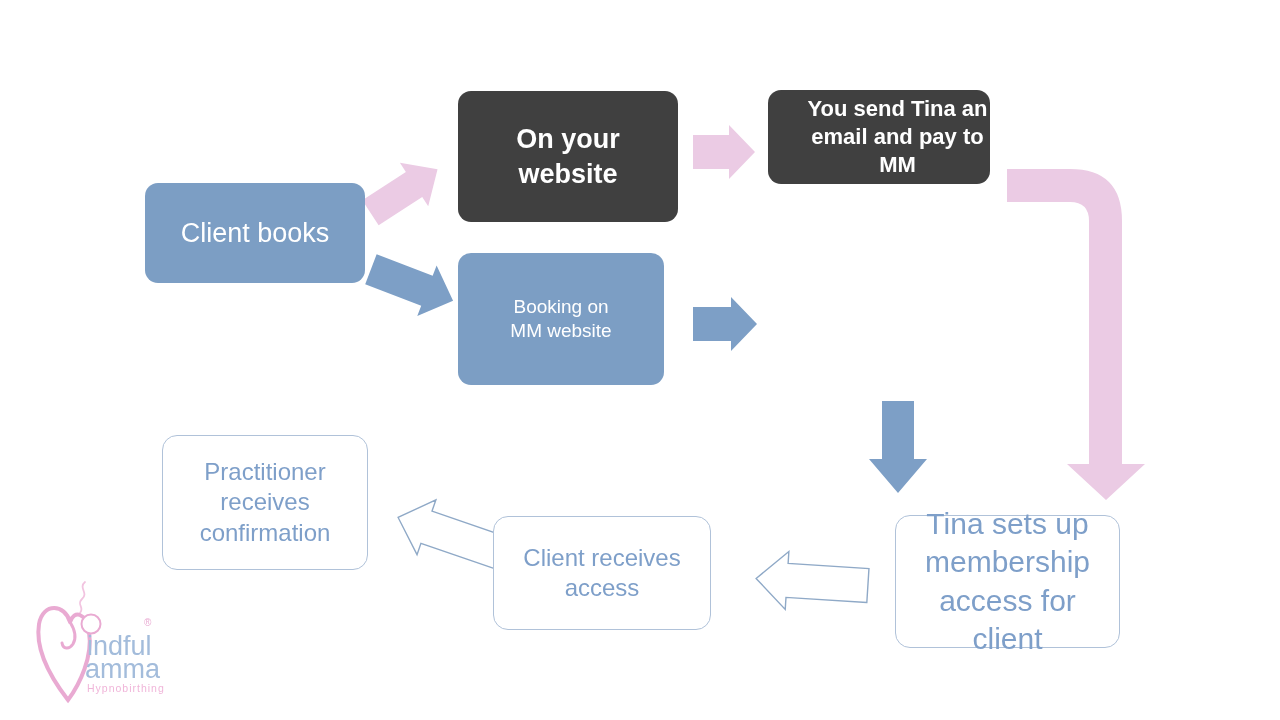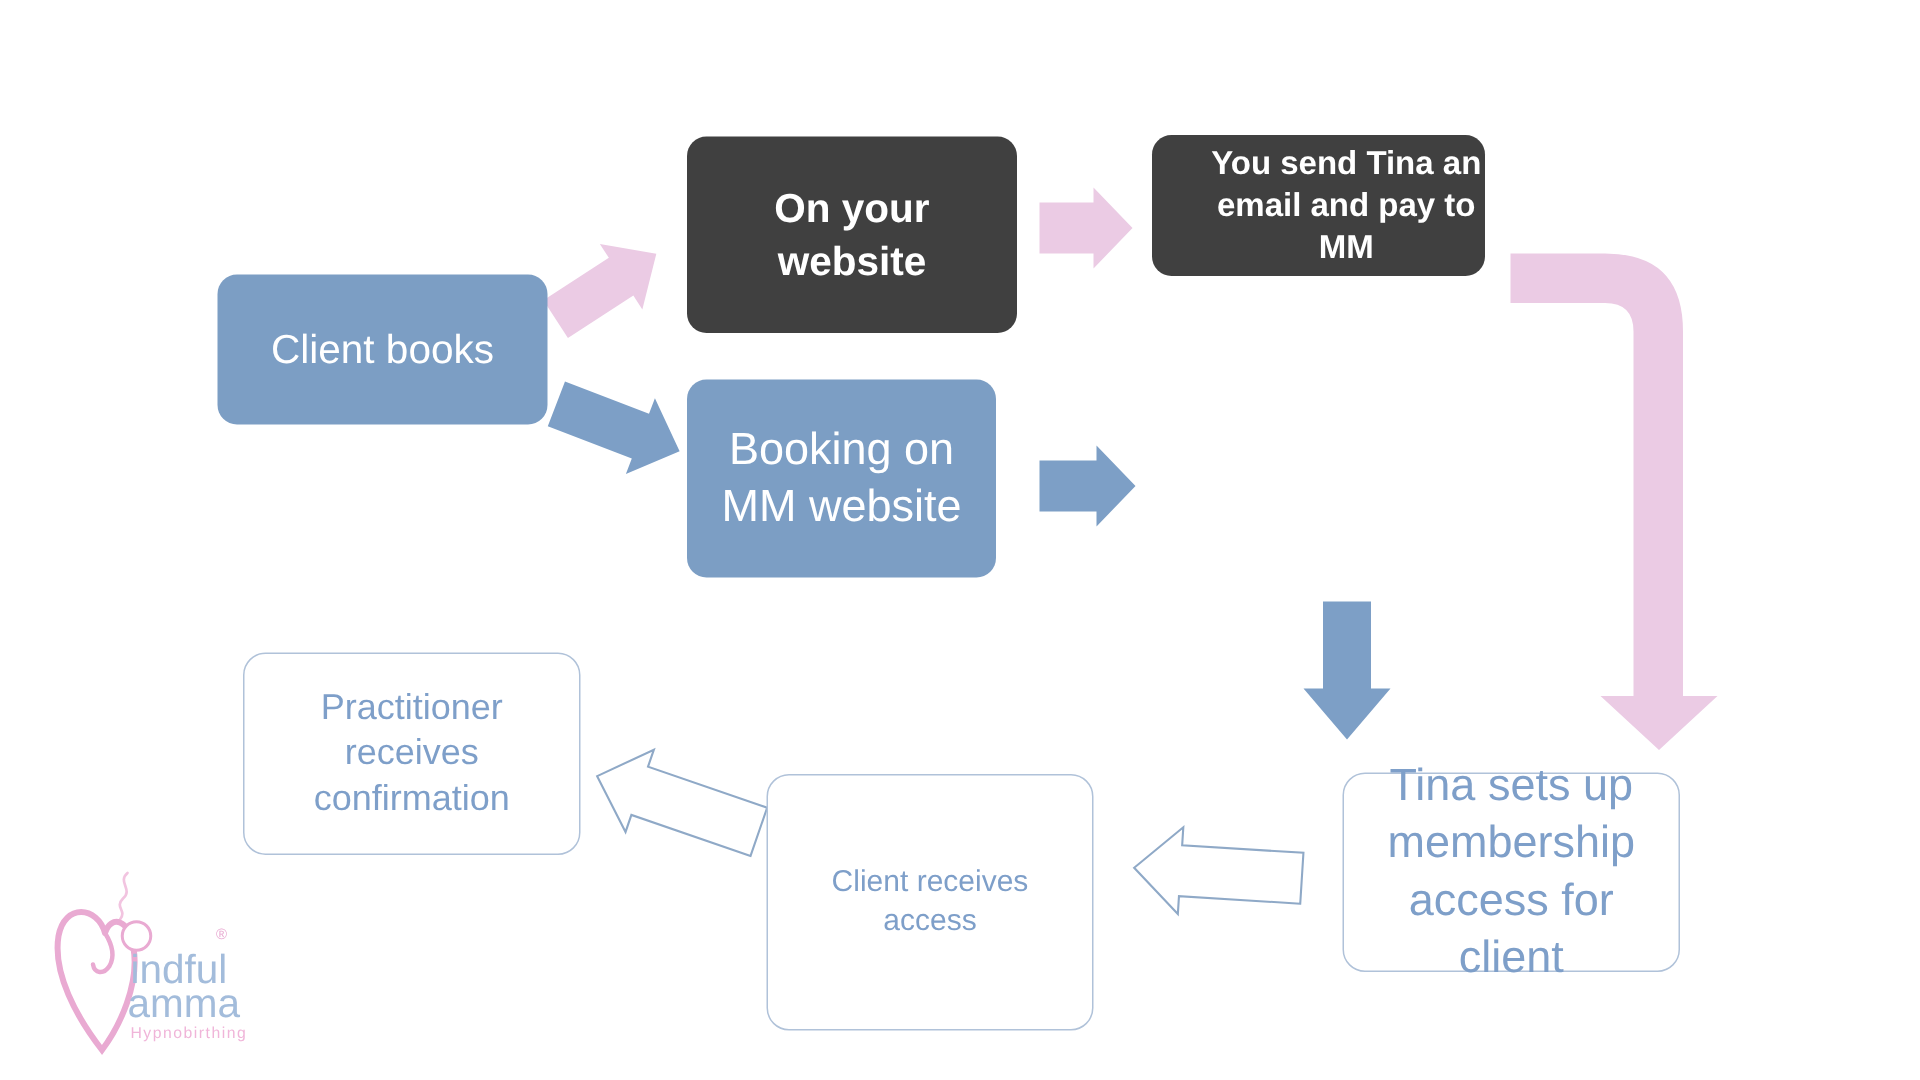--- a/index.html
+++ b/index.html
@@ -60,33 +60,33 @@
 
   <div class="node filled-blue" style="left:145px; top:183px; width:220px; height:100px; font-size:27px;">Client books</div>
 
   <div class="node filled-pink" style="left:458px; top:91px; width:220px; height:131px; font-size:27px;">On your
 website</div>
 
   <div class="node filled-pink" style="left:768px; top:90px; width:222px; height:94px; font-size:22px;padding-left:37px;">You send Tina an
 email and pay to
 MM</div>
 
-  <div class="node filled-blue" style="left:458px; top:253px; width:206px; height:132px; font-size:30px;">Booking on
+  <div class="node filled-blue" style="left:458px; top:253px; width:206px; height:132px; font-size:19px;">Booking on
 MM website</div>
 
 
   <div class="node outlined" style="left:895px; top:515px; width:225px; height:133px; font-size:30px;">Tina sets up
 membership
 access for
 client</div>
 
-  <div class="node outlined" style="left:511px; top:516px; width:218px; height:171px; font-size:20px;">Client receives
+  <div class="node outlined" style="left:493px; top:516px; width:218px; height:114px; font-size:24px;">Client receives
 access</div>
 
-  <div class="node outlined" style="left:162px; top:435px; width:225px; height:135px; font-size:24px;">Practitioner
+  <div class="node outlined" style="left:162px; top:435px; width:206px; height:135px; font-size:24px;">Practitioner
 receives
 confirmation</div>
 
   <svg class="logo-svg" width="135" height="142" viewBox="0 0 135 142">
     <path d="M55,4 C48,10 59,15 52,21 C46,27 55,29 50,35" stroke="#f2c4e0" stroke-width="1.8" fill="none" stroke-linecap="round"></path>
     <path d="M40,44 C35,26 13,24 9,46 C5,71 21,100 38,122 C50,106 63,78 59,54 C56,34 44,32 40,44" stroke="#e9aad2" stroke-width="4" fill="none" stroke-linecap="round"></path>
     <path d="M40,44 C45,52 47,59 43,66 C39,72 33,71 32,65" stroke="#e9aad2" stroke-width="3" fill="none" stroke-linecap="round"></path>
     <circle cx="61" cy="46" r="9.5" stroke="#e9aad2" stroke-width="2" fill="#ffffff"></circle>
     <text x="57" y="77" font-size="27" fill="#a3bcdb">indful</text>
     <text x="55" y="100" font-size="27" fill="#a3bcdb">amma</text>

